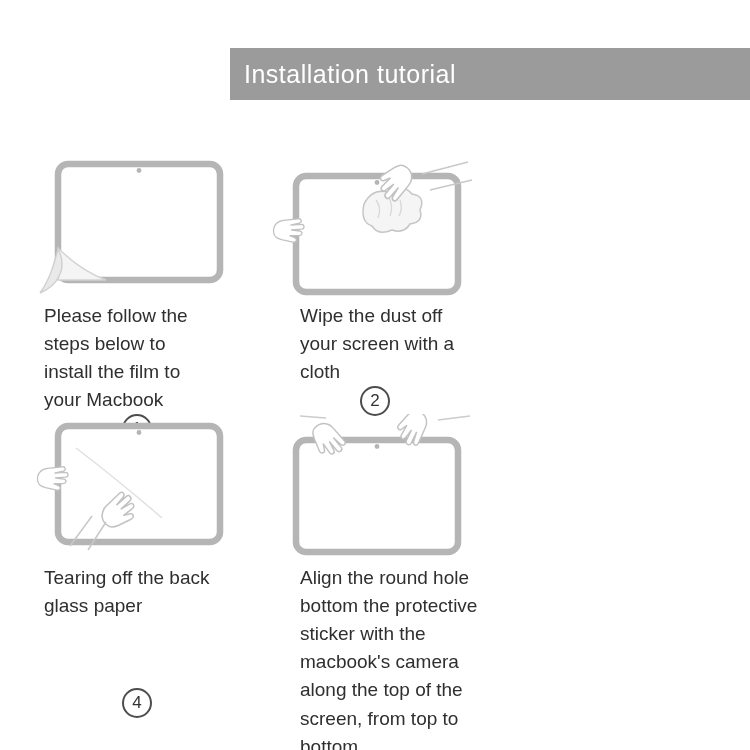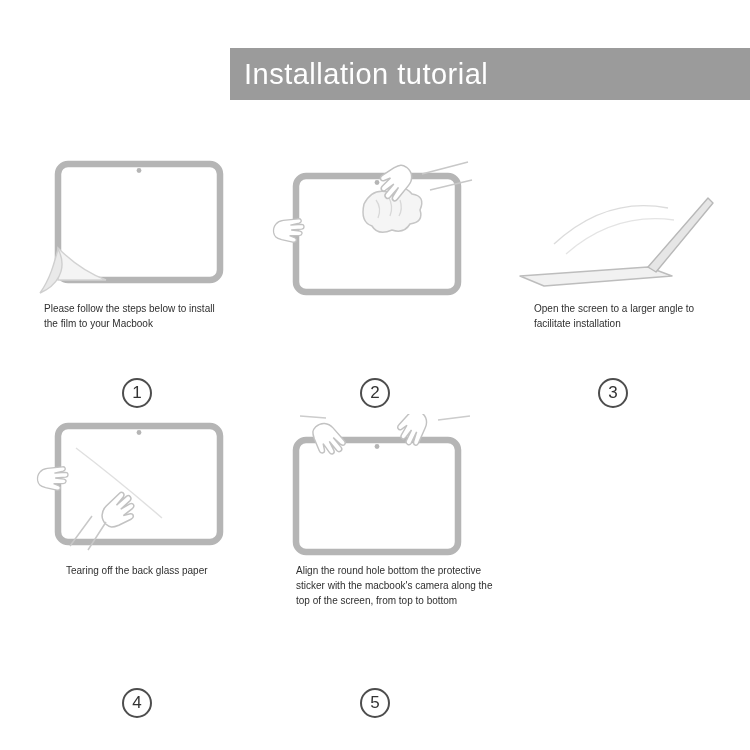--- a/index.html
+++ b/index.html
@@ -5,31 +5,31 @@
   html,body { margin:0; padding:0; background:#fff; }
   .page {
     position:relative; width:750px; height:750px; background:#ffffff;
     font-family:"Liberation Sans", sans-serif; overflow:hidden;
   }
   .header {
     position:absolute; left:230px; top:48px; width:520px; height:52px;
     background:#9b9b9b; display:flex; align-items:center;
   }
   .header-title {
-    color:#ffffff; font-size:29px; padding-left:14px; letter-spacing:0.5px;
+    color:#ffffff; font-size:25px; padding-left:14px; letter-spacing:0.5px;
     white-space:nowrap;
   }
   .grid { position:absolute; top:152px; left:18px; width:714px; }
   .row { display:grid; grid-template-columns:238px 238px 238px; }
   .row1 .step { height:262px; }
-  .row2 .step { height:310px;align-items:center; }
+  .row2 .step { height:310px; }
   .step { display:flex; flex-direction:column; }
   .illus { height:146px; display:flex; align-items:center; justify-content:center; }
   .desc {
-    margin-top:4px; font-size:10px; line-height:1.48; color:#2f2f2f;
+    margin-top:4px; font-size:19px; line-height:1.48; color:#2f2f2f;
   }
   .c1 .desc { padding-left:26px; }
   .c2 .desc { padding-left:44px; }
   .c3 .desc { padding-left:40px; }
   .s1 .desc { width:172px; }
   .s2 .desc { width:168px; }
   .s3 .desc { width:178px; }
   .s4 .desc { width:168px; }
   .s5 .desc { width:202px; }
   .s6 .desc { width:214px; }
@@ -81,39 +81,26 @@
           <svg width="206" height="146" viewBox="0 0 206 146">
             <rect x="24" y="24" width="162" height="116" rx="10" fill="#fff" stroke="#b5b5b5" stroke-width="6.5"></rect>
             <circle cx="105" cy="30.5" r="2.4" fill="#b5b5b5"></circle>
             <use href="#hand" transform="translate(0,66) scale(0.8)" fill="#fff" stroke="#c2c2c2" stroke-width="1.6"></use>
             <path d="M92,52 q8,-16 24,-12 q14,-10 24,2 q14,2 8,16 q4,12 -10,14 q-6,10 -18,6 q-14,6 -20,-4 q-12,-4 -8,-22 z" fill="#f5f5f5" stroke="#c6c6c6" stroke-width="1.5"></path>
             <path d="M104,48 q6,8 2,18 M116,44 q6,10 2,20 M128,48 q3,9 -1,16" fill="none" stroke="#d8d8d8" stroke-width="1.3"></path>
             <use href="#hand" transform="translate(148,26) rotate(135) scale(0.95)" fill="#fff" stroke="#c2c2c2" stroke-width="1.6"></use>
             <path d="M150,22 L196,10 M158,38 L200,28" fill="none" stroke="#c8c8c8" stroke-width="1.5"></path>
           </svg>
         </div>
+        <div class="desc">Wipe the dust off your screen with a cloth</div>
         <div class="num-wrap">
           <div class="num">2</div>
         </div>
       </div>
 
-      <div class="step s3 c3">
-        <div class="illus">
-          <svg width="206" height="146" viewBox="0 0 206 146">
-            <path d="M10,124 L138,115 L162,124 L34,134 Z" fill="#f1f1f1" stroke="#bdbdbd" stroke-width="1.5" stroke-linejoin="round"></path>
-            <path d="M138,115 L198,46 L203,51 L146,120 Z" fill="#e6e6e6" stroke="#b8b8b8" stroke-width="1.4" stroke-linejoin="round"></path>
-            <path d="M44,92 Q96,44 158,56" fill="none" stroke="#dcdcdc" stroke-width="1.4"></path>
-            <path d="M56,102 Q104,60 164,68" fill="none" stroke="#e4e4e4" stroke-width="1.3"></path>
-          </svg>
-        </div>
-        <div class="desc">Open the screen to a larger angle to facilitate installation</div>
-        <div class="num-wrap">
-          <div class="num">3</div>
-        </div>
-      </div>
 
     </div>
 
     <div class="row row2">
 
       <div class="step s4 c1">
         <div class="illus">
           <svg width="206" height="146" viewBox="0 0 206 146">
             <rect x="24" y="12" width="162" height="116" rx="10" fill="#fff" stroke="#b5b5b5" stroke-width="6.5"></rect>
             <circle cx="105" cy="18.5" r="2.4" fill="#b5b5b5"></circle>

